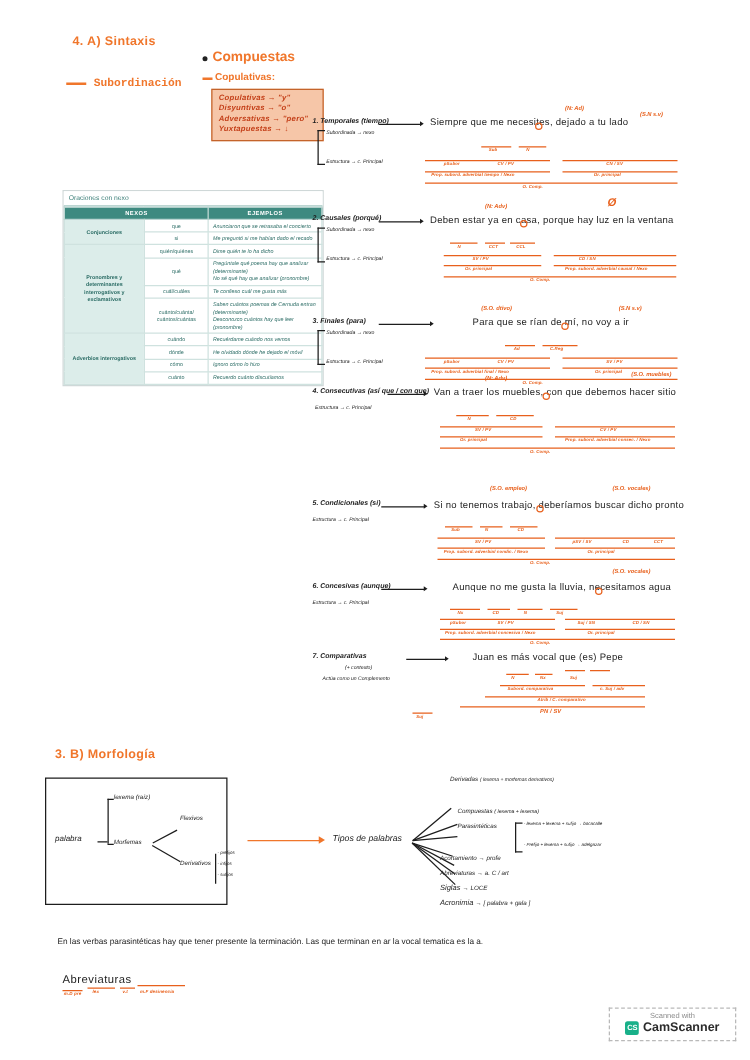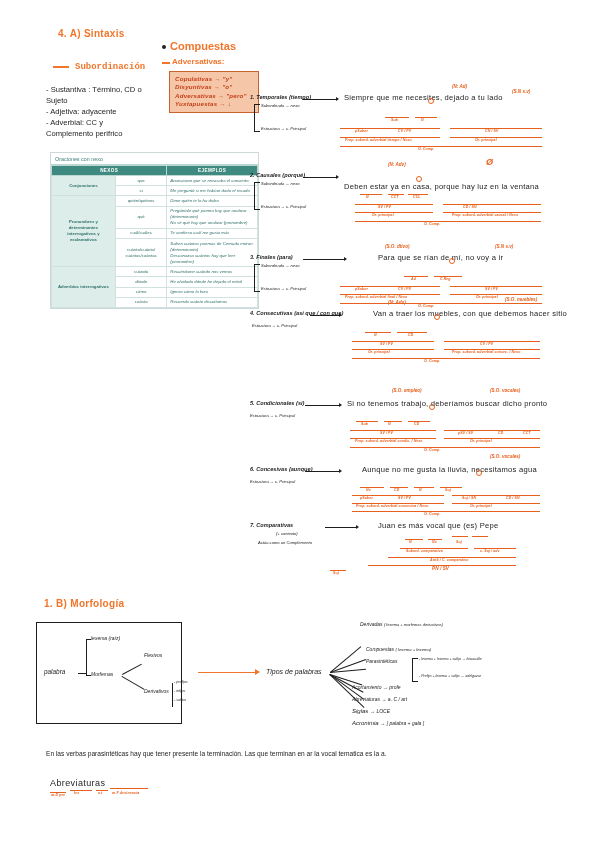--- a/index.html
+++ b/index.html
@@ -109,32 +109,25 @@
 </head>
 <body>
 
 <div id="page">
 
   <div class="abs sec-head" style="left:58px;top:28px;">4. A) Sintaxis</div>
 
   <div class="abs" style="left:53px;top:66px;width:16px;height:2px;background:#F0762B;"></div>
   <div class="abs dash-head" style="left:75px;top:62px;font-family:Liberation Mono, monospace;">Subordinación</div>
 
-  <div class="abs blk" style="left:46px;top:84px;width:150px;">
-    <div>- Sustantiva : Término, CD o</div>
-    <div>Sujeto</div>
-    <div>- Adjetiva: adyacente</div>
-    <div>- Adverbial: CC y</div>
-    <div>Complemento perifrico</div>
-  </div>
 
   <div class="abs" style="left:162px;top:45px;width:4px;height:4px;border-radius:50%;background:#222;"></div>
   <div class="abs bullet-head" style="left:170px;top:40px;">Compuestas</div>
   <div class="abs" style="left:162px;top:62px;width:8px;height:2px;background:#F0762B;"></div>
-  <div class="abs" style="left:172px;top:57px;color:#F0762B;font-size:8px;font-weight:bold;">Adversativas:</div>
+  <div class="abs" style="left:172px;top:57px;color:#F0762B;font-size:8px;font-weight:bold;">Copulativas:</div>
 
   <div class="abs orangebox" style="left:169px;top:71px;width:78px;">
     <div class="ln">Copulativas → "y"</div>
     <div class="ln">Disyuntivas → "o"</div>
     <div class="ln">Adversativas → "pero"</div>
     <div class="ln">Yuxtapuestas → ↓</div>
   </div>
 
   <div class="abs tbl-wrap" style="left:50px;top:152px;width:207px;">
     <div class="tbl-cap">Oraciones con nexo</div>
@@ -236,21 +229,21 @@
   <div class="abs">
     <div class="abs item-title" style="left:250px;top:172px;">
       <span>2. Causales</span>
       <span>(porqué)</span>
     </div>
     <div class="brace" style="left:254px;top:182px;width:5px;height:26px;"></div>
     <div class="abs item-sub" style="left:261px;top:181px;">Subordinada → nexo</div>
     <div class="abs item-sub" style="left:261px;top:204px;">Estructura → c. Principal</div>
     <div class="arrowline" style="left:303px;top:177px;width:34px;"></div>
     <div class="arrowhead" style="left:336px;top:174.5px;"></div>
-    <div class="abs sent" style="left:344px;top:182px;">Deben estar ya en casa, porque hay luz en la ventana</div>
+    <div class="abs sent" style="left:344px;top:171px;">Deben estar ya en casa, porque hay luz en la ventana</div>
     <div class="abs tag" style="left:388px;top:162px;">(N: Adv)</div>
     <div class="abs zero" style="left:486px;top:157px;">Ø</div>
     <div class="circ" style="left:416px;top:176px;"></div>
     <div class="uline" style="left:360px;top:194px;width:22px;"></div>
     <div class="uline" style="left:388px;top:194px;width:16px;"></div>
     <div class="uline" style="left:408px;top:194px;width:20px;"></div>
     <div class="abs lbl" style="left:366px;top:195px;">N</div>
     <div class="abs lbl" style="left:391px;top:195px;">CCT</div>
     <div class="abs lbl" style="left:413px;top:195px;">CCL</div>
     <div class="uline" style="left:355px;top:204px;width:78px;"></div>
@@ -297,21 +290,21 @@
   </div>
 
   <div class="abs">
     <div class="abs item-title" style="left:250px;top:310px;">
       <span>4. Consecutivas</span>
       <span>(así que / con que)</span>
     </div>
     <div class="abs item-sub" style="left:252px;top:323px;">Estructura → c. Principal</div>
     <div class="arrowline" style="left:310px;top:315px;width:30px;"></div>
     <div class="arrowhead" style="left:339px;top:312.5px;"></div>
-    <div class="abs sent" style="left:347px;top:309px;margin-left:26px;">Van a traer los muebles, con que debemos hacer sitio</div>
+    <div class="abs sent" style="left:347px;top:309px;">Van a traer los muebles, con que debemos hacer sitio</div>
     <div class="abs tag" style="left:388px;top:300px;">(N: Adv)</div>
     <div class="abs tag" style="left:505px;top:297px;">(S.O. muebles)</div>
     <div class="circ" style="left:434px;top:314px;"></div>
     <div class="uline" style="left:365px;top:332px;width:26px;"></div>
     <div class="uline" style="left:397px;top:332px;width:30px;"></div>
     <div class="abs lbl" style="left:374px;top:333px;">N</div>
     <div class="abs lbl" style="left:408px;top:333px;">CD</div>
     <div class="uline" style="left:352px;top:341px;width:82px;"></div>
     <div class="uline" style="left:444px;top:341px;width:96px;"></div>
     <div class="abs lbl" style="left:380px;top:342px;">SV / PV</div>
@@ -410,21 +403,21 @@
     <div class="abs lbl" style="left:406px;top:549px;">Subord. comparativa</div>
     <div class="abs lbl" style="left:480px;top:549px;">c. Suj / adv</div>
     <div class="uline" style="left:388px;top:557px;width:128px;"></div>
     <div class="abs lbl" style="left:430px;top:558px;">Atrib / C. comparativo</div>
     <div class="uline" style="left:368px;top:565px;width:148px;"></div>
     <div class="abs lbl" style="left:432px;top:566px;font-size:4.6px;">PN / SV</div>
     <div class="uline" style="left:330px;top:570px;width:16px;"></div>
     <div class="abs lbl" style="left:333px;top:571px;">Suj</div>
   </div>
 
-  <div class="abs sec-head" style="left:44px;top:598px;">1. B) Morfología</div>
+  <div class="abs sec-head" style="left:44px;top:598px;">3. B) Morfología</div>
 
   <div class="abs morphbox" style="left:36px;top:622px;width:144px;height:100px;"></div>
   <div class="abs mnode-b" style="left:44px;top:668px;">palabra</div>
   <div class="tline" style="left:78px;top:673px;width:8px;"></div>
   <div class="tvert" style="left:86px;top:639px;height:36px;"></div>
   <div class="tline" style="left:86px;top:639px;width:5px;"></div>
   <div class="tline" style="left:86px;top:675px;width:5px;"></div>
   <div class="abs mnode" style="left:91px;top:635px;">lexema (raíz)</div>
   <div class="abs mnode" style="left:91px;top:671px;">Morfemas</div>
   <div class="tdiag" style="left:122px;top:674px;width:22px;transform:rotate(-28deg);"></div>
@@ -484,14 +477,21 @@
   <div class="abs word" style="left:50px;top:778px;">Abreviaturas</div>
   <div class="uline" style="left:50px;top:792px;width:16px;"></div>
   <div class="uline" style="left:70px;top:790px;width:22px;"></div>
   <div class="uline" style="left:96px;top:790px;width:12px;"></div>
   <div class="uline" style="left:110px;top:788px;width:38px;"></div>
   <div class="abs lbl" style="left:51px;top:793px;font-size:3.6px;">m.D pre</div>
   <div class="abs lbl" style="left:74px;top:791px;font-size:3.6px;">lex</div>
   <div class="abs lbl" style="left:98px;top:791px;font-size:3.6px;">v.t</div>
   <div class="abs lbl" style="left:112px;top:791px;font-size:3.6px;">m.F desinencia</div>
 
+  <div class="abs cam" style="left:487px;top:806px;width:86px;">
+    <div class="t1">Scanned with</div>
+    <div class="t2">
+      <span class="camlogo">CS</span>
+      <span>CamScanner</span>
+    </div>
+  </div>
 
 </div>
 
 </body></html>

